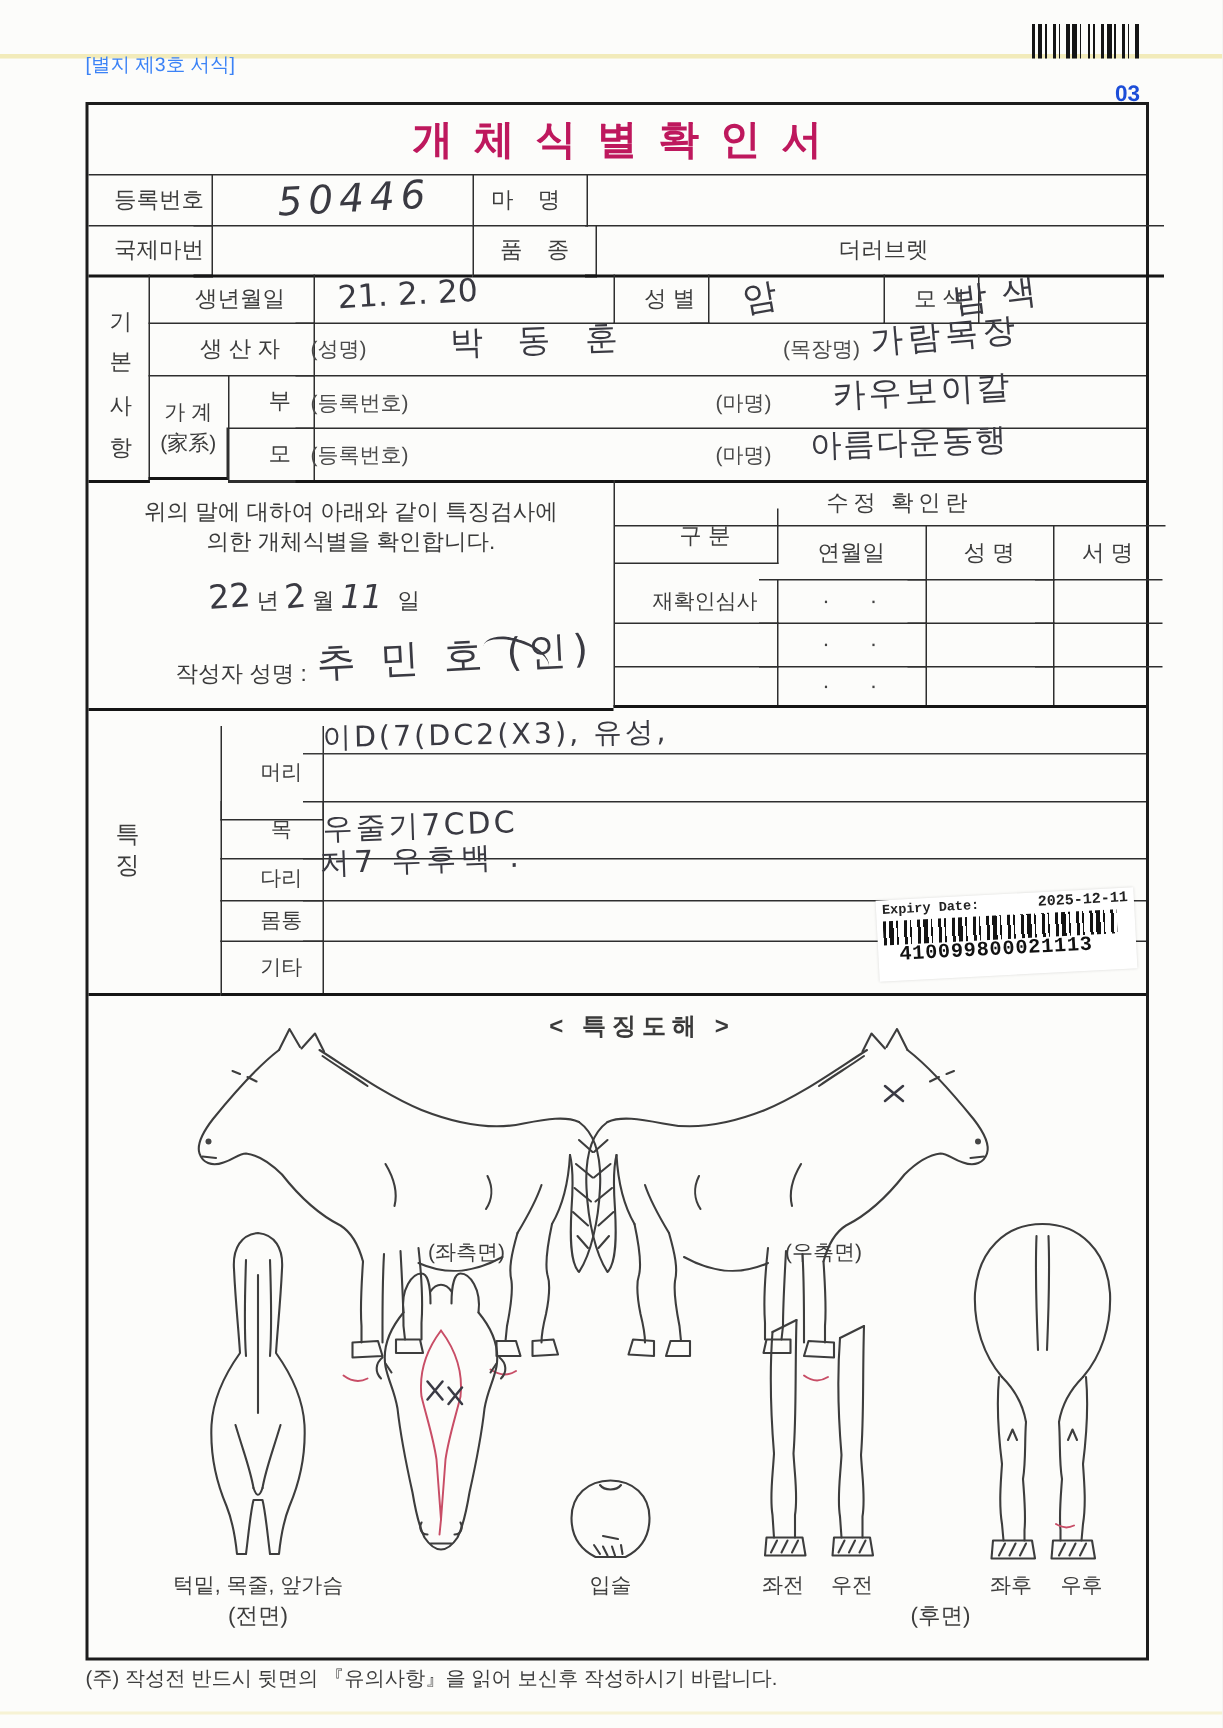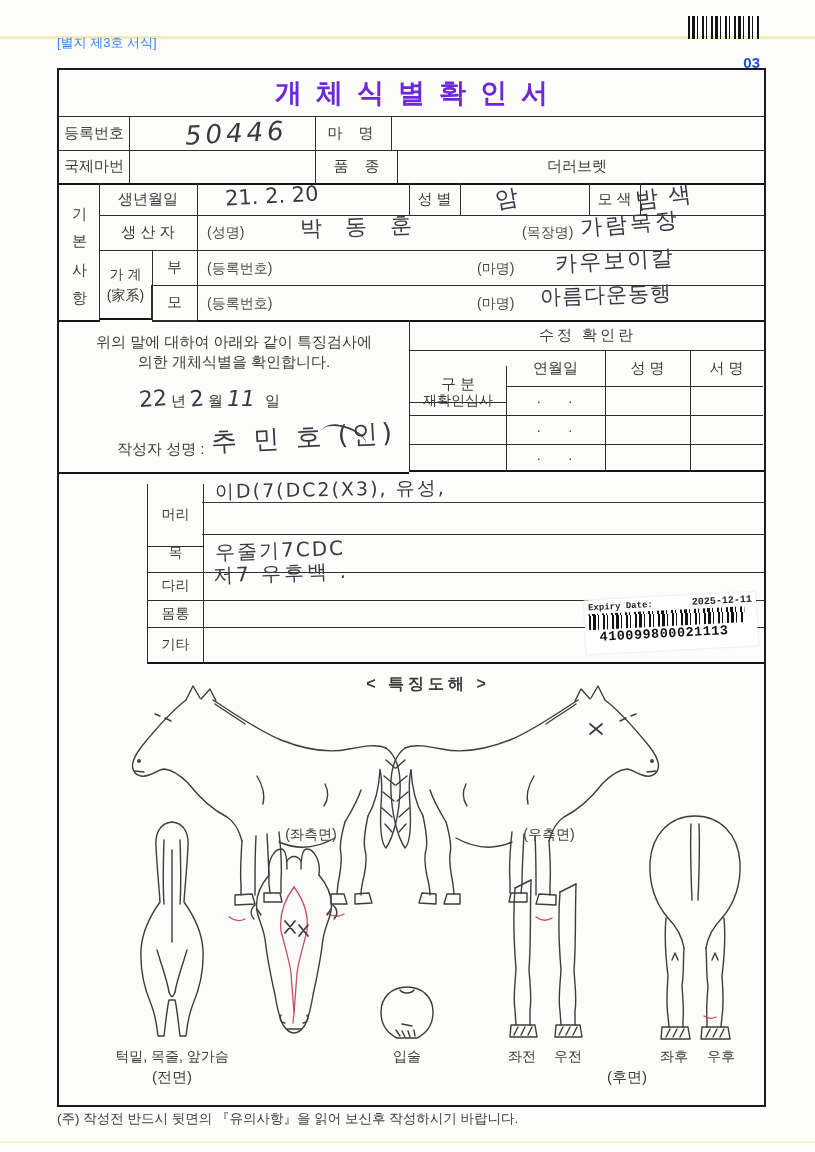--- a/index.html
+++ b/index.html
@@ -1,20 +1,20 @@
 <!DOCTYPE html>
 <html lang="ko"><head>
 <meta charset="utf-8">
 <style>
   html,body{margin:0;padding:0;}
   body{background:#e8e8e8;font-family:"Liberation Sans",sans-serif;}
   #page{position:relative;width:815px;height:1152px;margin:0 auto;background:#fcfcfa;overflow:hidden;color:#2b2b2b;}
   .abs{position:absolute;}
   .printed{font-family:"Liberation Sans",sans-serif;color:#3a3a3a;}
-  .cell-label{display:flex;align-items:center;justify-content:center;font-size:15px;color:#3c3c3c;}
+  .cell-label{display:flex;align-items:center;justify-content:center;font-size:15px;color:#3c3c3c;padding-left:12px;}
   .hw{font-family:"DejaVu Sans",sans-serif;color:#3a3a42;white-space:nowrap;}
   .bL{border-left:1px solid #2e2e2e;}
   .bR{border-right:1px solid #2e2e2e;}
   .bB{border-bottom:1px solid #2e2e2e;}
   .thickB{border-bottom:2px solid #151515;}
   .scanline{background:#f0e8ae;opacity:.85;}
   .barcode{background:repeating-linear-gradient(90deg,#141414 0 2px,transparent 2px 4px,#141414 4px 7px,transparent 7px 9px,#141414 9px 10px,transparent 10px 14px,#141414 14px 16px,transparent 16px 18px,#141414 18px 19px,transparent 19px 23px);}
   .dots{letter-spacing:2px;color:#444;}
   svg .ln{fill:none;stroke:#3d3d3d;stroke-width:1.4;stroke-linecap:round;stroke-linejoin:round;}
   svg .red{fill:none;stroke:#c84d66;stroke-width:1.3;stroke-linecap:round;}
@@ -29,21 +29,21 @@
   <div class="abs scanline" style="left:0;top:36px;width:815px;height:3px;"></div>
   <div class="abs scanline" style="left:0;top:1141px;width:815px;height:2px;opacity:.5;"></div>
 
   <div class="abs printed" style="left:57px;top:34px;font-size:13px;color:#3b82f6;">[별지 제3호 서식]</div>
   <div class="abs barcode" style="left:688px;top:16px;width:72px;height:23px;"></div>
   <div class="abs printed" style="left:700px;top:42px;width:60px;text-align:right;font-size:15px;font-weight:bold;color:#1d4ed8;margin-top:12px;">03</div>
 
   <div class="abs" style="left:57px;top:68px;width:705px;height:1035px;border:2px solid #1c1c1c;">
 
     <div class="abs bB" style="left:0;top:0;width:705px;height:46px;display:flex;align-items:center;justify-content:center;">
-      <span style="font-size:27px;font-weight:bold;letter-spacing:14px;color:#6d28d9;padding-left:14px;">개체식별확인서</span>
+      <span style="font-size:27px;font-weight:bold;letter-spacing:14px;color:#be185d;padding-left:14px;">개체식별확인서</span>
     </div>
 
     <div class="abs bB bR cell-label" style="left:0;top:46px;width:70px;height:34px;">등록번호</div>
     <div class="abs bB" style="left:70px;top:46px;width:186px;height:34px;"></div>
     <div class="abs bB bL bR cell-label" style="left:256px;top:46px;width:75px;height:34px;letter-spacing:6px;padding-left:0;">마  명</div>
     <div class="abs bB cell-label" style="left:331px;top:46px;width:374px;height:34px;"></div>
 
     <div class="abs thickB bR cell-label" style="left:0;top:80px;width:70px;height:33px;">국제마번</div>
     <div class="abs thickB" style="left:70px;top:80px;width:186px;height:33px;"></div>
     <div class="abs thickB bL bR cell-label" style="left:256px;top:80px;width:75px;height:33px;letter-spacing:6px;padding-left:6px;">품  종</div>
@@ -97,41 +97,44 @@
         <span class="printed" style="font-size:15px;margin-left:6px;">일</span>
       </div>
       <div class="abs printed" style="left:58px;top:120px;font-size:15px;">작성자 성명 :</div>
       <div class="abs hw" style="left:152px;top:100px;font-size:26px;transform:rotate(-3deg);letter-spacing:4px;">추 민 호 (인)</div>
       <div class="abs" style="left:262px;top:106px;width:46px;height:22px;border-top:2px solid #3a3a42;border-radius:50% 70% 0 0;transform:rotate(14deg);"></div>
     </div>
 
     <div class="abs bL thickB" style="left:350px;top:250px;width:355px;height:152px;box-sizing:border-box;">
       <div class="abs bB cell-label" style="left:0;top:0;width:355px;height:30px;font-size:15px;letter-spacing:3px;">수정 확인란</div>
 
-      <div class="abs bB bR cell-label" style="left:0;top:46px;width:96px;height:36px;">구 분</div>
+      <div class="abs bB bR cell-label" style="left:0;top:19px;width:96px;height:36px;">구 분</div>
       <div class="abs bB bR cell-label" style="left:96px;top:30px;width:99px;height:36px;">연월일</div>
       <div class="abs bB bR cell-label" style="left:195px;top:30px;width:85px;height:36px;">성 명</div>
       <div class="abs bB cell-label" style="left:280px;top:30px;width:73px;height:36px;">서 명</div>
 
       <div class="abs bB bR cell-label" style="left:0;top:66px;width:96px;height:29px;font-size:14px;">재확인심사</div>
       <div class="abs bB bR cell-label dots" style="left:96px;top:66px;width:99px;height:29px;">·&nbsp;&nbsp;&nbsp;&nbsp;·</div>
       <div class="abs bB bR cell-label" style="left:195px;top:66px;width:85px;height:29px;"></div>
       <div class="abs bB cell-label" style="left:280px;top:66px;width:73px;height:29px;"></div>
 
       <div class="abs bB bR cell-label" style="left:0;top:95px;width:96px;height:29px;"></div>
       <div class="abs bB bR cell-label dots" style="left:96px;top:95px;width:99px;height:29px;">·&nbsp;&nbsp;&nbsp;&nbsp;·</div>
       <div class="abs bB bR cell-label" style="left:195px;top:95px;width:85px;height:29px;"></div>
       <div class="abs bB cell-label" style="left:280px;top:95px;width:73px;height:29px;"></div>
 
       <div class="abs bR cell-label" style="left:0;top:124px;width:96px;height:26px;"></div>
       <div class="abs bR cell-label dots" style="left:96px;top:124px;width:99px;height:26px;">·&nbsp;&nbsp;&nbsp;&nbsp;·</div>
       <div class="abs bR cell-label" style="left:195px;top:124px;width:85px;height:26px;"></div>
       <div class="abs cell-label" style="left:280px;top:124px;width:73px;height:26px;"></div>
     </div>
 
+    <div class="abs thickB" style="left:0;top:402px;width:88px;height:190px;display:flex;align-items:center;justify-content:center;">
+      <span style="font-size:16px;letter-spacing:18px;padding-left:18px;color:#3c3c3c;">특  징</span>
+    </div>
     <div class="abs bL bR bB cell-label" style="left:88px;top:402px;width:55px;height:62px;font-size:14px;margin-top:12px;">머리</div>
     <div class="abs bB" style="left:143px;top:402px;width:562px;height:62px;">
       <div class="abs" style="left:0;top:30px;width:562px;border-bottom:1px solid #3a3a3a;"></div>
     </div>
     <div class="abs bL bR bB cell-label" style="left:88px;top:464px;width:55px;height:38px;font-size:14px;">목</div>
     <div class="abs bB" style="left:143px;top:464px;width:562px;height:38px;"></div>
     <div class="abs bL bR bB cell-label" style="left:88px;top:502px;width:55px;height:28px;font-size:14px;">다리</div>
     <div class="abs bB" style="left:143px;top:502px;width:562px;height:28px;"></div>
     <div class="abs bL bR bB cell-label" style="left:88px;top:530px;width:55px;height:27px;font-size:14px;">몸통</div>
     <div class="abs bB" style="left:143px;top:530px;width:562px;height:27px;"></div>

